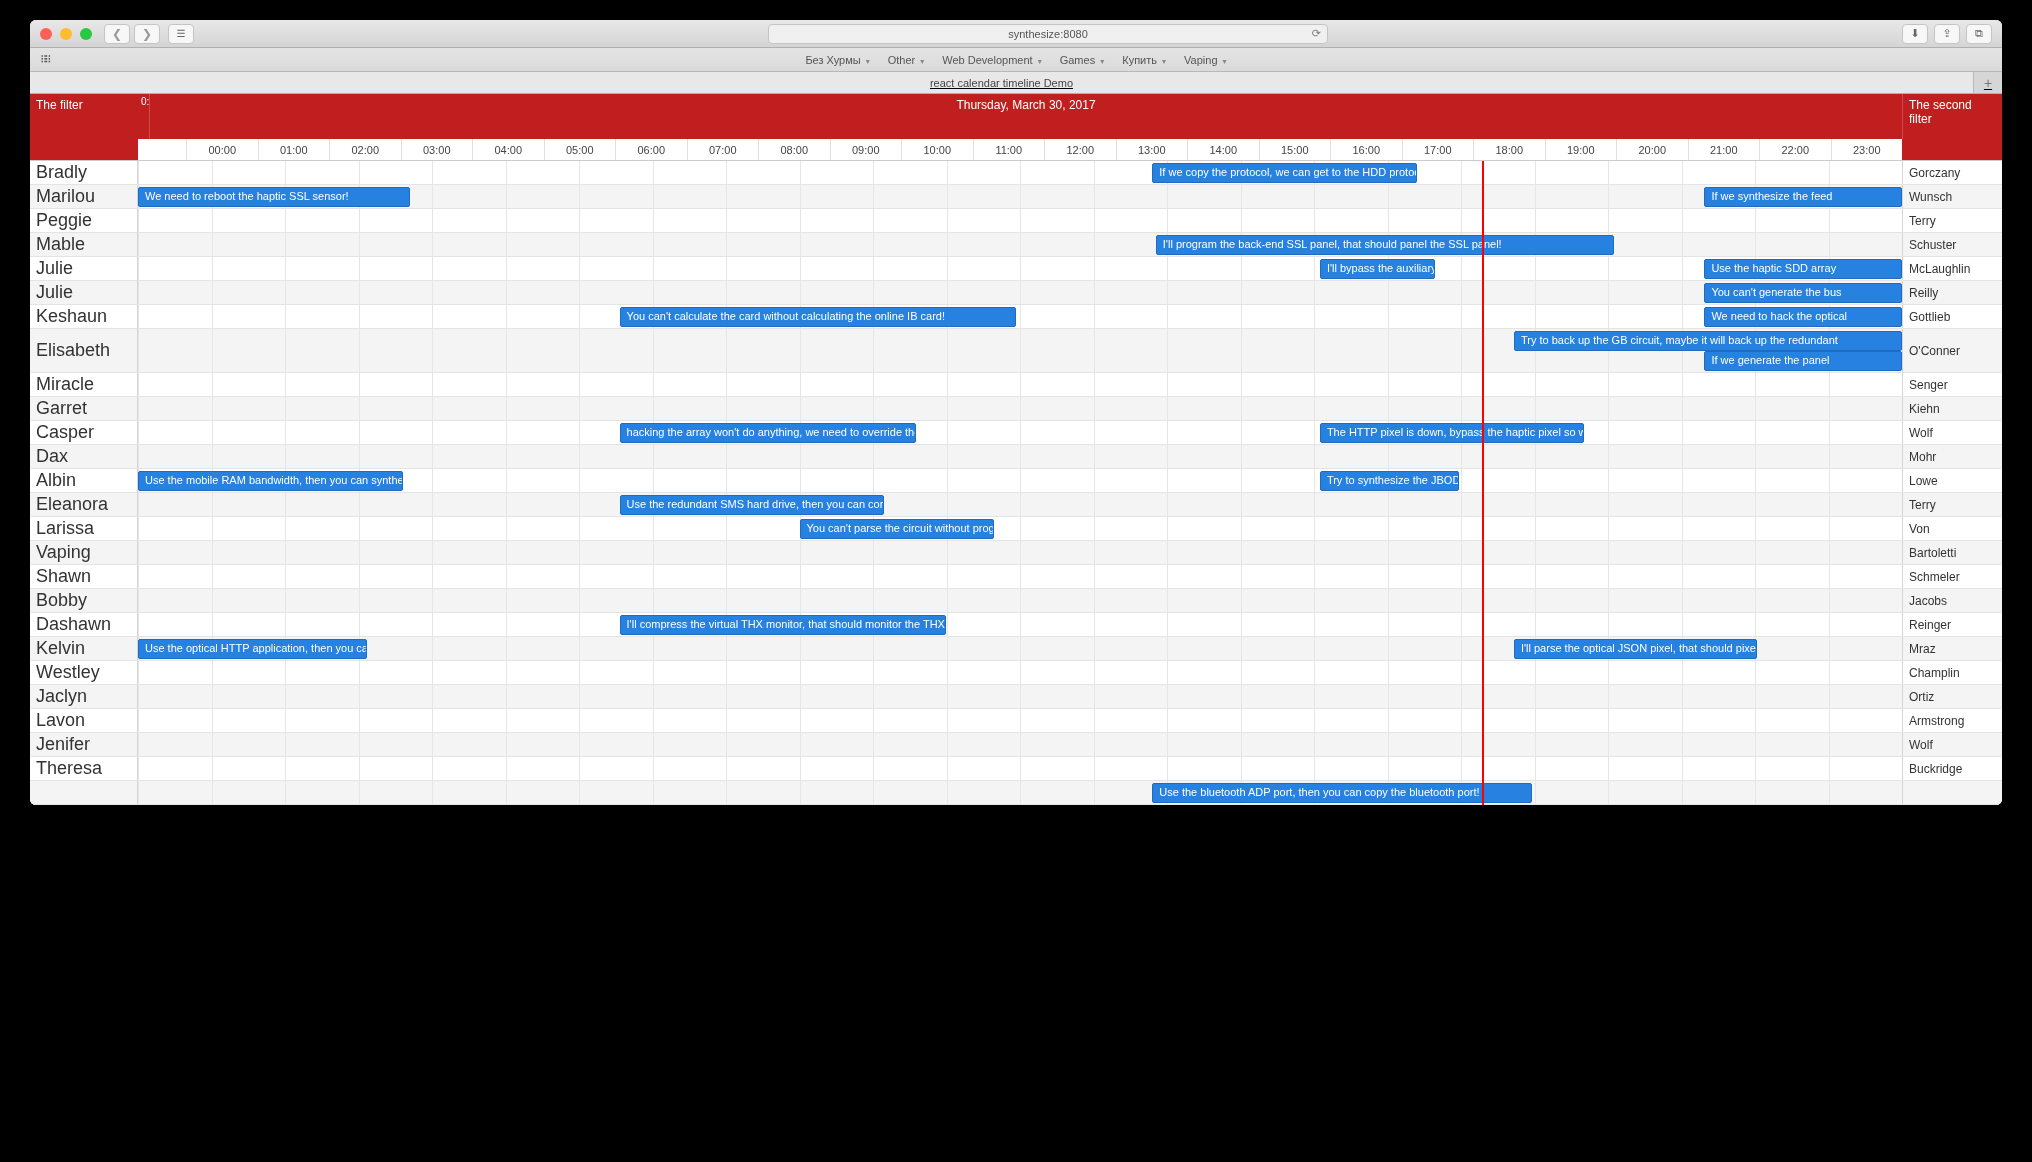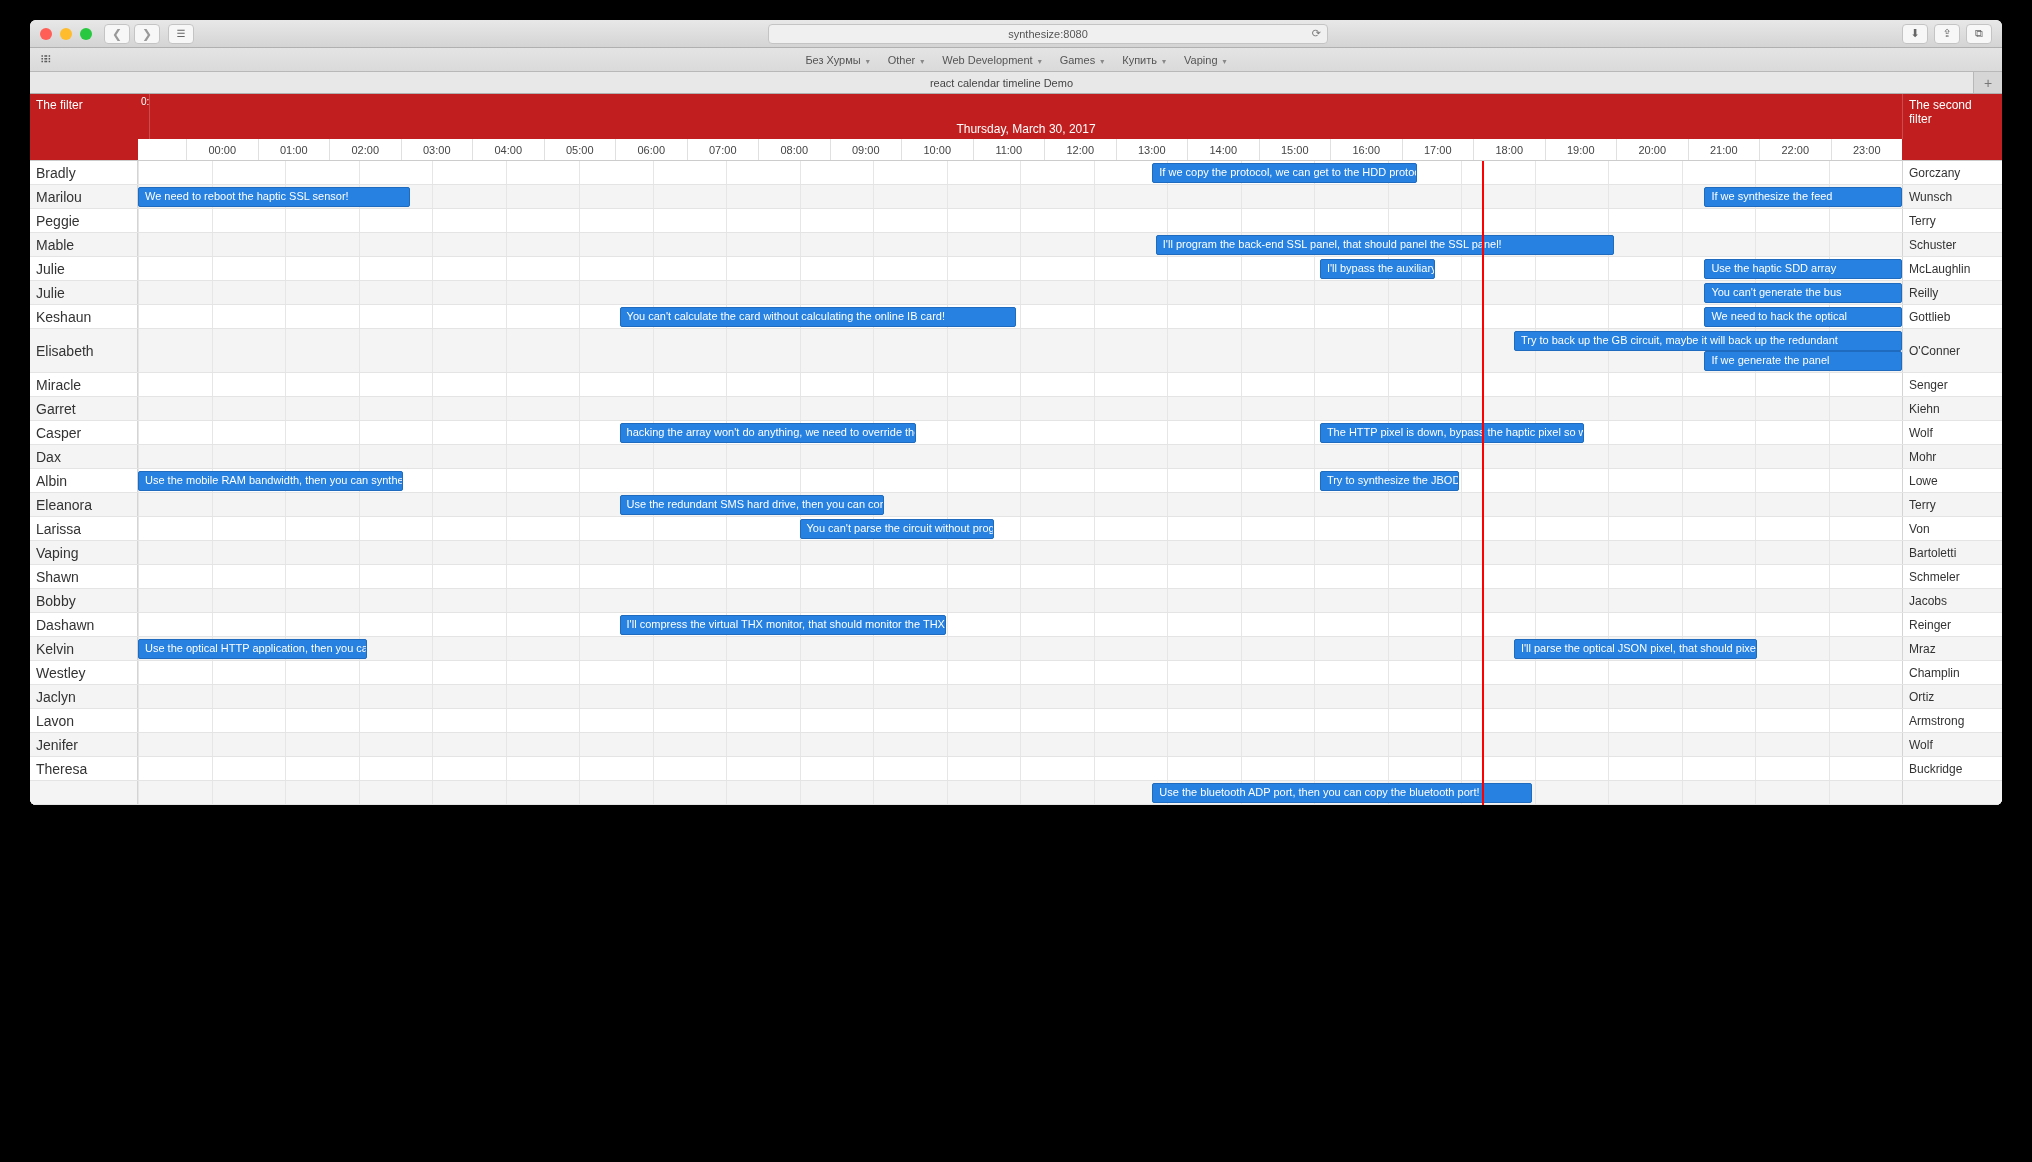--- a/index.html
+++ b/index.html
@@ -17,39 +17,39 @@
     .address-bar { flex: 1; display: flex; align-items: center; justify-content: center; margin: 0 60px; }
     .address-input { width: 560px; height: 20px; background: #f0f0f0; border: 1px solid #c4c4c4; border-radius: 4px; font-size: 11px; text-align: center; color: #555; display: flex; align-items: center; justify-content: center; position: relative; }
     .refresh { position: absolute; right: 6px; font-size: 11px; color: #777; }
     .right-icons { display: flex; gap: 6px; }
     .right-icon { width: 26px; height: 20px; background: #f7f7f7; border: 1px solid #c4c4c4; border-radius: 4px; display: flex; align-items: center; justify-content: center; font-size: 11px; color: #666; }
     .favbar { background: linear-gradient(#e4e4e4, #dadada); height: 24px; display: flex; align-items: center; padding: 0 10px; border-bottom: 1px solid #b8b8b8; font-size: 11px; color: #555; }
     .favbar .grid-icon { margin-right: auto; letter-spacing: -3px; font-size: 10px; }
     .favbar .favs { display: flex; gap: 18px; position: absolute; left: 50%; transform: translateX(-50%); }
     .favbar .fav-item { cursor: default; }
     .favbar .chevron { font-size: 8px; margin-left: 2px; color: #888; }
-    .tab-bar { background: #000000; height: 22px; display: flex; align-items: center; border-bottom: 1px solid #b0b0b0; }
+    .tab-bar { background: #000000; height: 22px; display: flex; align-items: center; border-bottom: 1px solid #b0b0b0; text-decoration: underline; }
     .tab { flex: 1; height: 100%; display: flex; align-items: center; justify-content: center; font-size: 11px; background: #e8e8e8; color: #444; border-right: 1px solid #b8b8b8; }
     .tab-add { width: 28px; height: 100%; display: flex; align-items: center; justify-content: center; font-size: 14px; color: #777; background: #d6d6d6; }
     .timeline-container { position: relative; background: #fff; }
     .header-red { background: #c11f1f; color: #fff; height: 45px; display: flex; position: relative; }
     .header-red .left-col { width: 120px; padding: 4px 6px; font-size: 12px; border-right: 1px solid rgba(255,255,255,0.2); }
     .header-red .right-col { width: 100px; padding: 4px 6px; font-size: 12px; border-left: 1px solid rgba(255,255,255,0.2); text-align: left;}
     .header-red .center { flex: 1; display: flex; flex-direction: column; }
-    .header-red .date-row { height: 22px; display: flex; align-items: center; justify-content: center; font-size: 12px; margin-top: 24px; }
+    .header-red .date-row { height: 22px; display: flex; align-items: center; justify-content: center; font-size: 12px; }
     .hour-header { background: #fff; height: 22px; display: flex; border-bottom: 1px solid #ccc; }
     .hour-header .left-col { width: 108px; background: #c11f1f; }
     .hour-header .right-col { width: 100px; background: #c11f1f; }
     .hour-header .hours { flex: 1; display: flex; padding-left: 48px; }
     .hour-header .hour { flex: 1; font-size: 11px; color: #444; border-left: 1px solid #e0e0e0; display: flex; align-items: center; justify-content: center; }
     .rows { position: relative; }
     .row { display: flex; height: 24px; border-bottom: 1px solid #e4e4e4; position: relative; }
     .row.tall { height: 44px; }
     .row:nth-child(even) { background: #f4f4f4; }
-    .row .left-col { width: 108px; padding: 4px 6px; font-size: 14px; color: #333; border-right: 1px solid #d4d4d4; background: inherit; display: flex; align-items: center;}
+    .row .left-col { width: 108px; padding: 4px 6px; font-size: 18px; color: #333; border-right: 1px solid #d4d4d4; background: inherit; display: flex; align-items: center;}
     .row .right-col { width: 100px; padding: 4px 6px; font-size: 12px; color: #333; border-left: 1px solid #d4d4d4; background: inherit; display: flex; align-items: center;}
     .row .track { flex: 1; position: relative; }
     .grid-lines { position: absolute; inset: 0; display: flex; pointer-events: none; }
     .grid-lines .g { flex: 1; border-left: 1px solid #e6e6e6; }
     .event { position: absolute; height: 20px; top: 2px; background: #2681e0; color: #fff; font-size: 11px; padding: 2px 6px; border-radius: 2px; overflow: hidden; white-space: nowrap; cursor: move; border: 1px solid #1e6bc0; }
     .event.sub { top: 22px; }
     .now-line { position: absolute; top: 0; bottom: 0; width: 2px; background: #ff0000; z-index: 5; pointer-events: none; }
     .zero-mark { position: absolute; left: 108px; top: 0; color: #fff; font-size: 10px; padding: 2px 3px; z-index: 2; text-align:center; }
   </style>
 </head>

